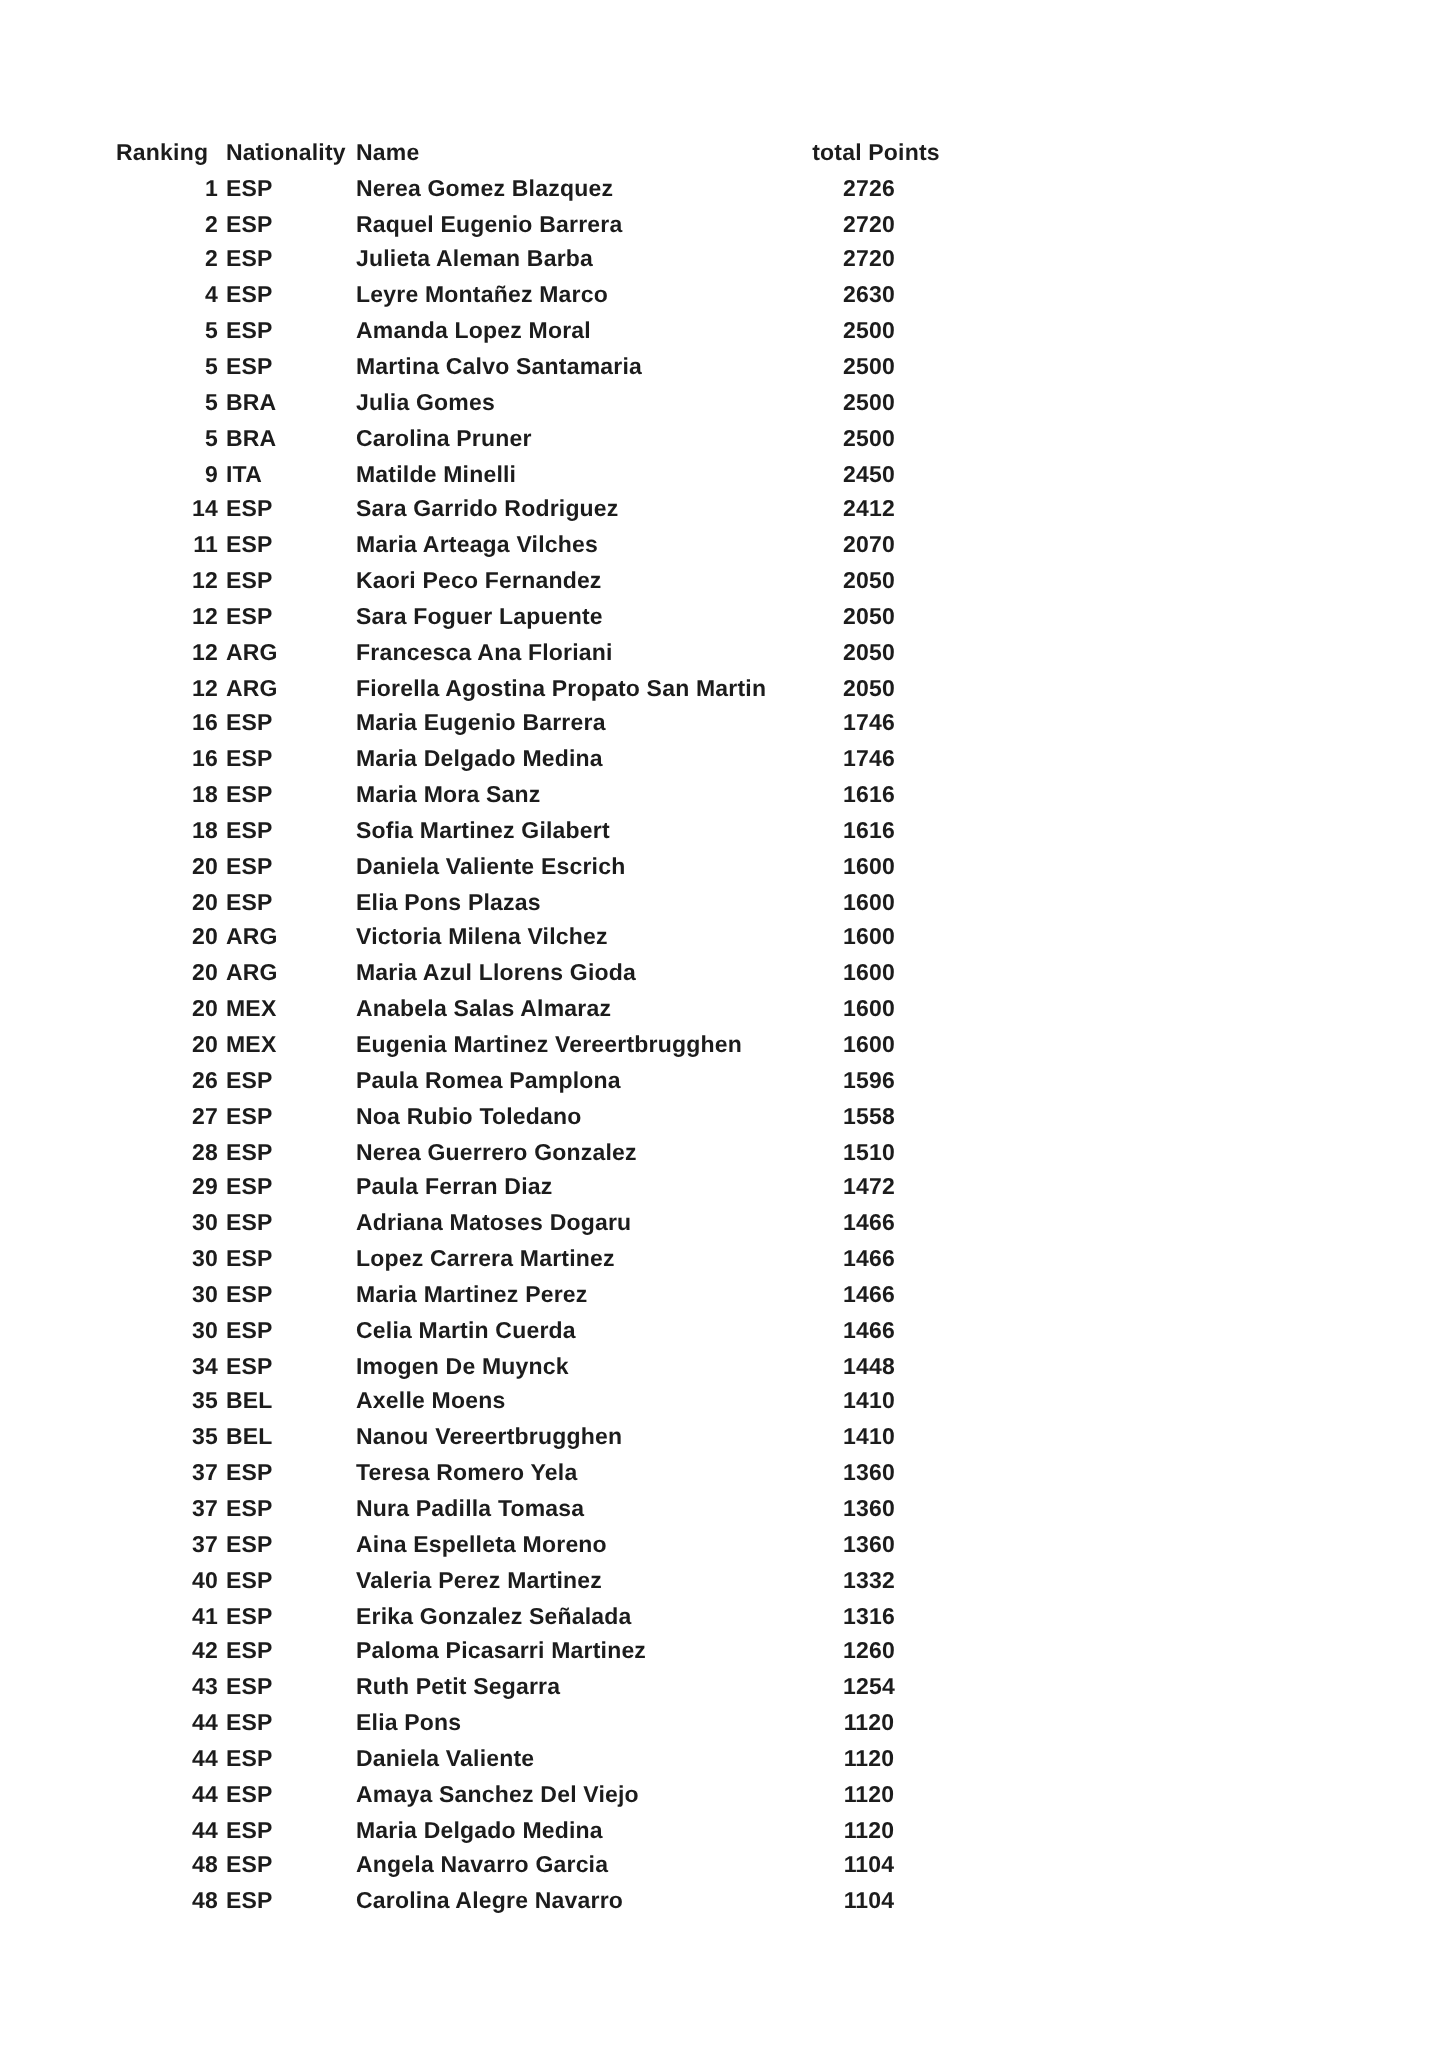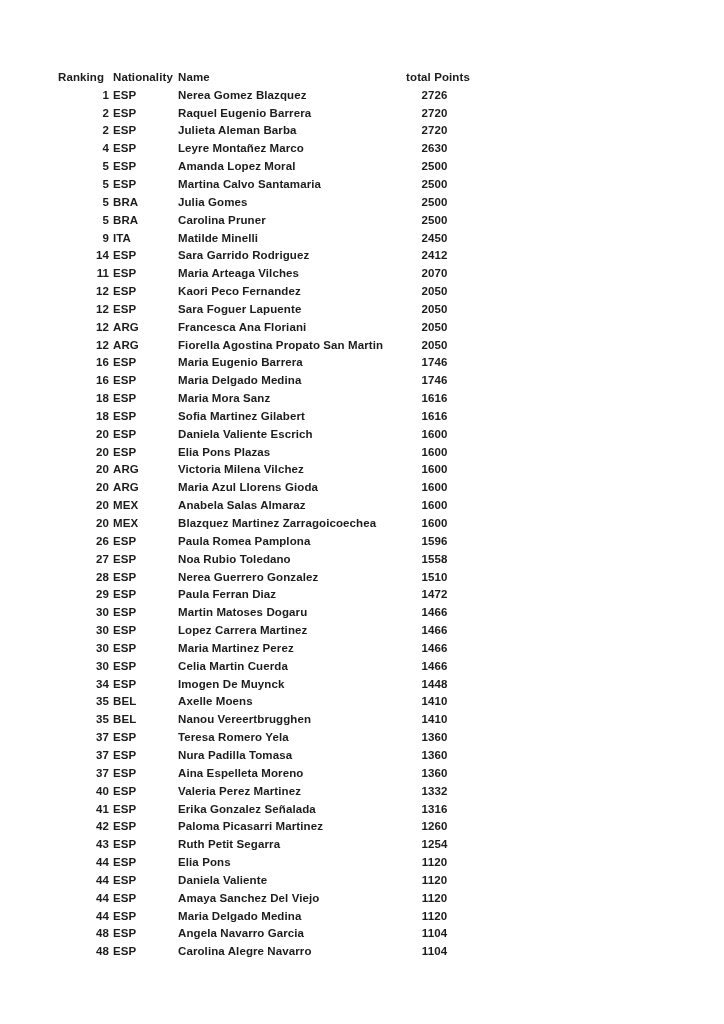--- a/index.html
+++ b/index.html
@@ -216,21 +216,21 @@
   <div class="row">
     <div class="cell rank">20</div>
     <div class="cell nat">MEX</div>
     <div class="cell name">Anabela Salas Almaraz</div>
     <div class="cell points">1600</div>
   </div>
 
   <div class="row">
     <div class="cell rank">20</div>
     <div class="cell nat">MEX</div>
-    <div class="cell name">Blazquez Martinez Zarragoicoechea</div>
+    <div class="cell name">Eugenia Martinez Vereertbrugghen</div>
     <div class="cell points">1600</div>
   </div>
 
   <div class="row">
     <div class="cell rank">26</div>
     <div class="cell nat">ESP</div>
     <div class="cell name">Paula Romea Pamplona</div>
     <div class="cell points">1596</div>
   </div>
 
@@ -251,21 +251,21 @@
   <div class="row">
     <div class="cell rank">29</div>
     <div class="cell nat">ESP</div>
     <div class="cell name">Paula Ferran Diaz</div>
     <div class="cell points">1472</div>
   </div>
 
   <div class="row">
     <div class="cell rank">30</div>
     <div class="cell nat">ESP</div>
-    <div class="cell name">Martin Matoses Dogaru</div>
+    <div class="cell name">Adriana Matoses Dogaru</div>
     <div class="cell points">1466</div>
   </div>
 
   <div class="row">
     <div class="cell rank">30</div>
     <div class="cell nat">ESP</div>
     <div class="cell name">Lopez Carrera Martinez</div>
     <div class="cell points">1466</div>
   </div>
 

